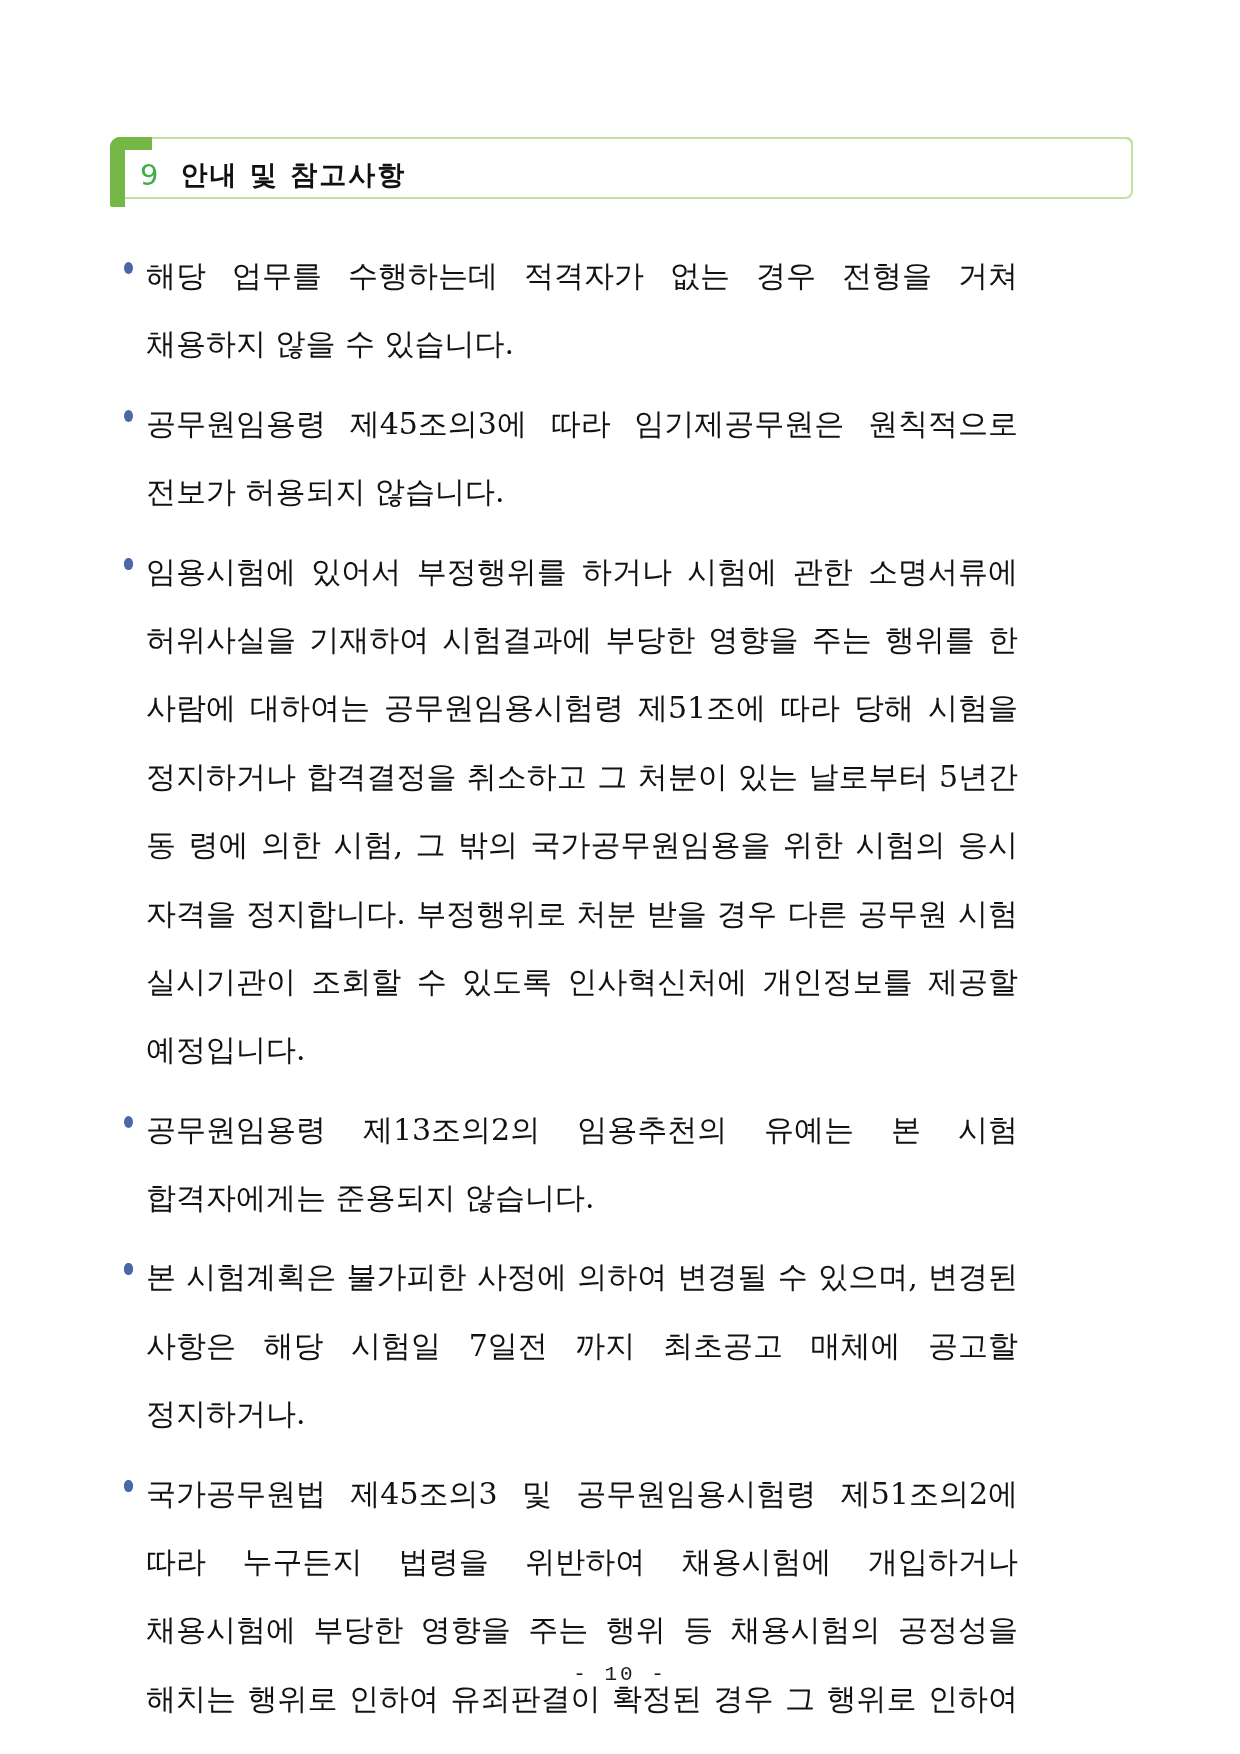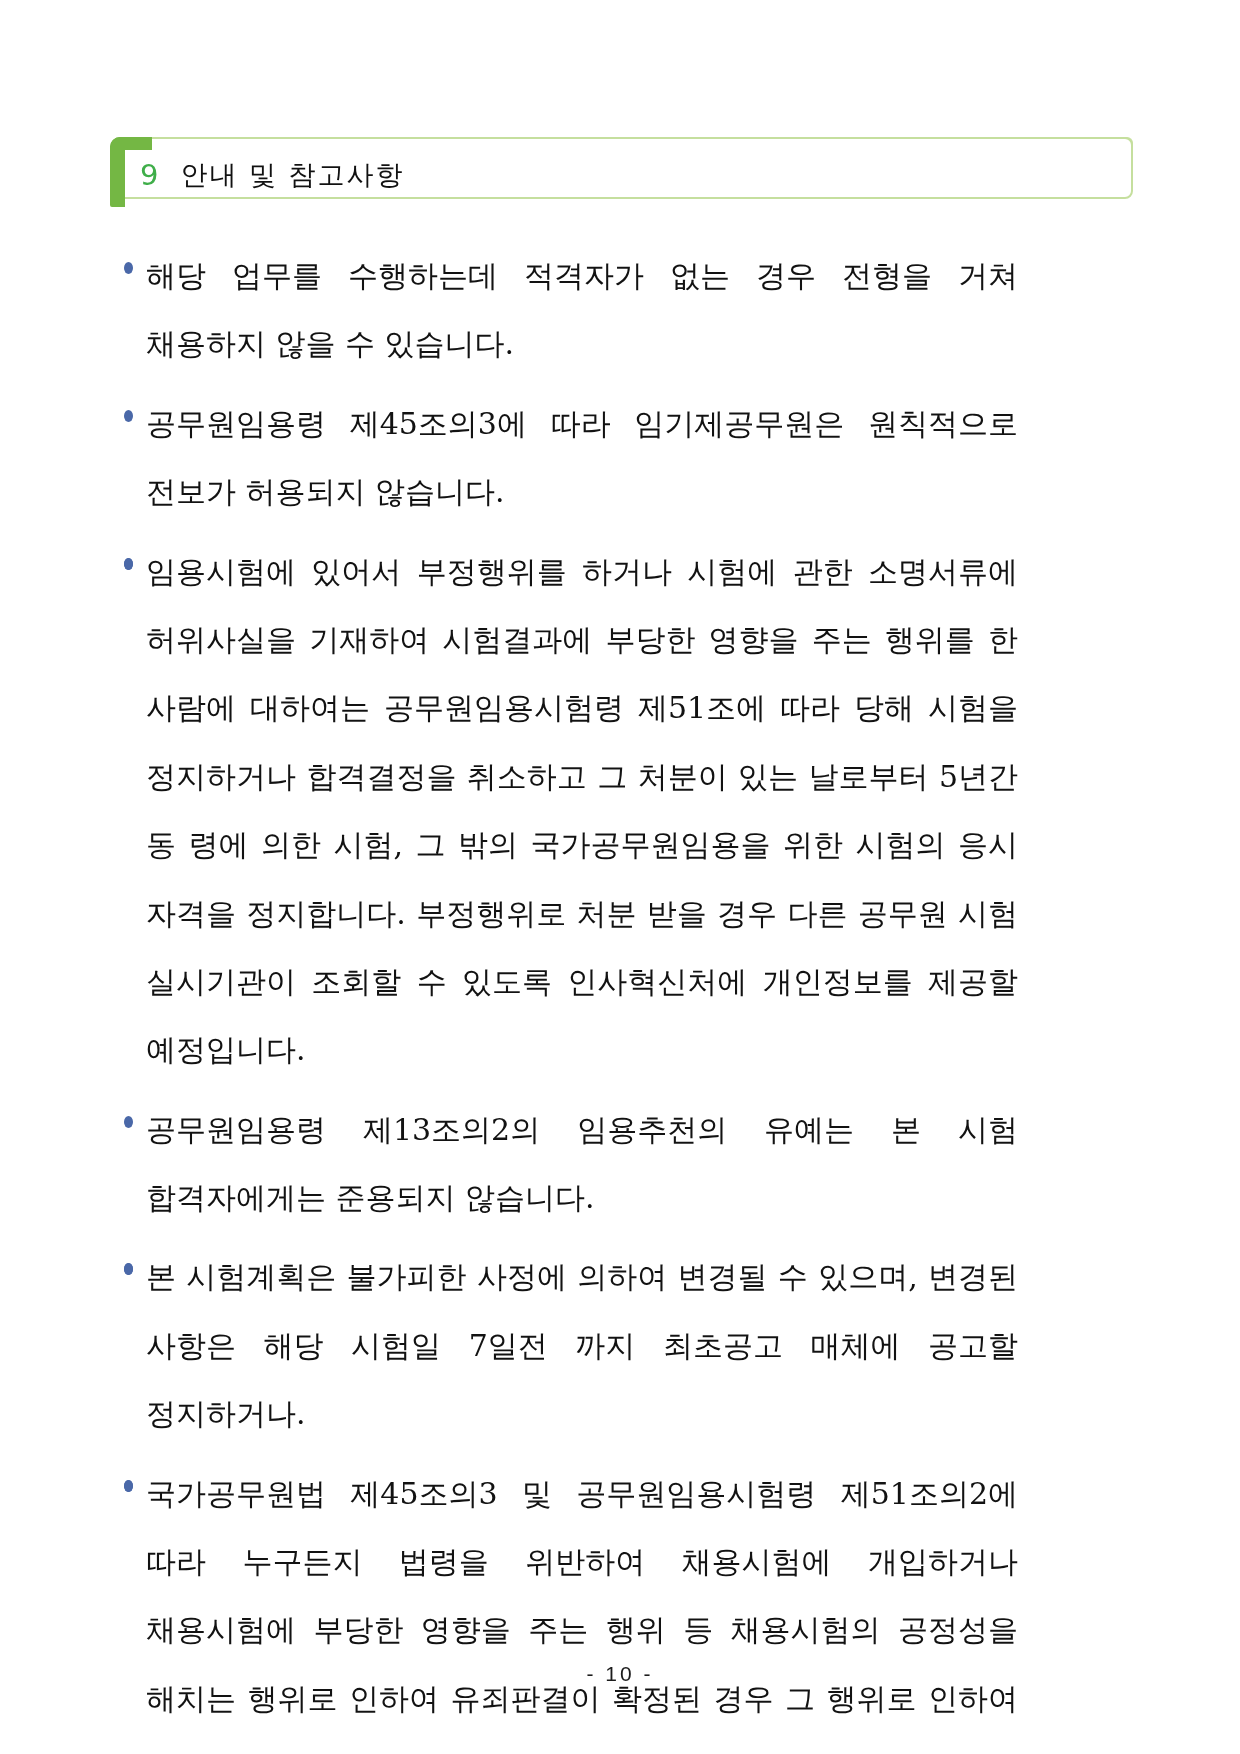--- a/index.html
+++ b/index.html
@@ -64,21 +64,21 @@
   .sh-number {
     color: #3fae49;
     font-size: 29px;
     font-weight: 500;
     line-height: 1;
     padding-top: 2px;
   }
   .sh-title {
     color: #111111;
     font-size: 27px;
-    font-weight: normal;
+    font-weight: bold;
     letter-spacing: 2px;
     line-height: 1;
   }
 
   
   .notes {
     position: absolute;
     left: 122px;
     top: 242px;
     width: 896px;
@@ -103,21 +103,21 @@
     border-radius: 50%;
     background: #4a68a8;
   }
 
   
   .footer {
     position: absolute;
     left: 0; right: 0;
     bottom: 68px;
     text-align: center;
-    font-family: Liberation Sans, sans-serif;
+    font-family: Liberation Mono, monospace;
     font-size: 21px;
     color: #1c1c1c;
     letter-spacing: 3px;
   }
 </style>
 </head>
 <body>
 
 <div class="page">
 

